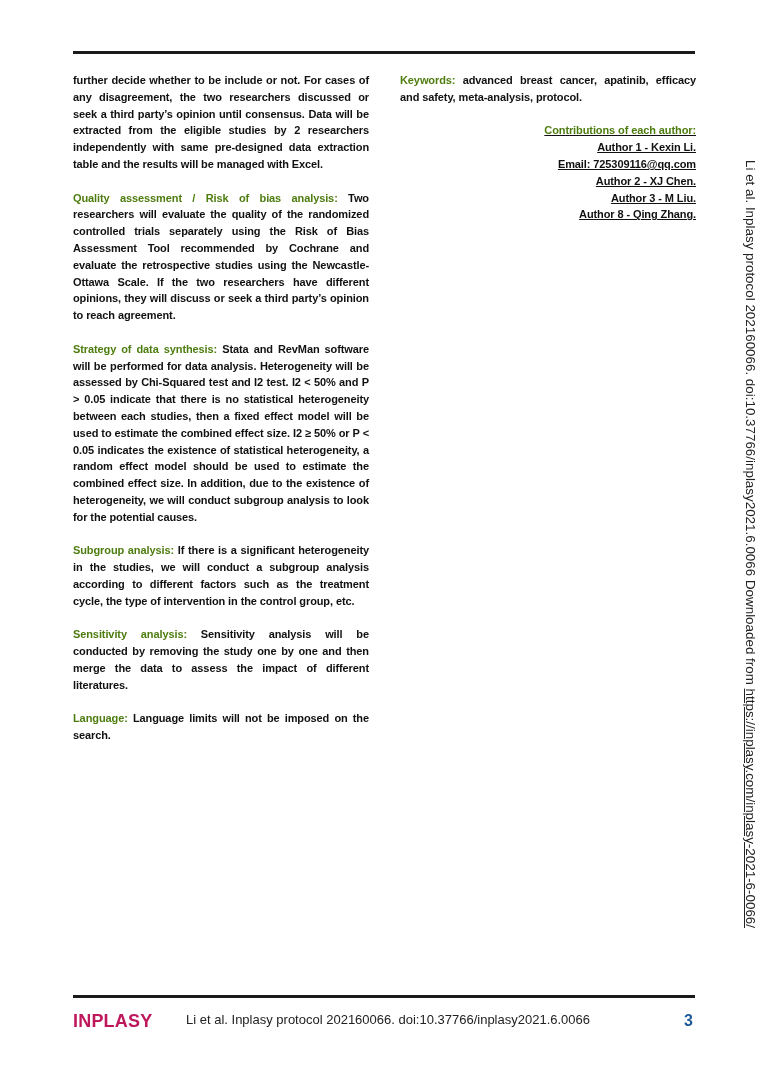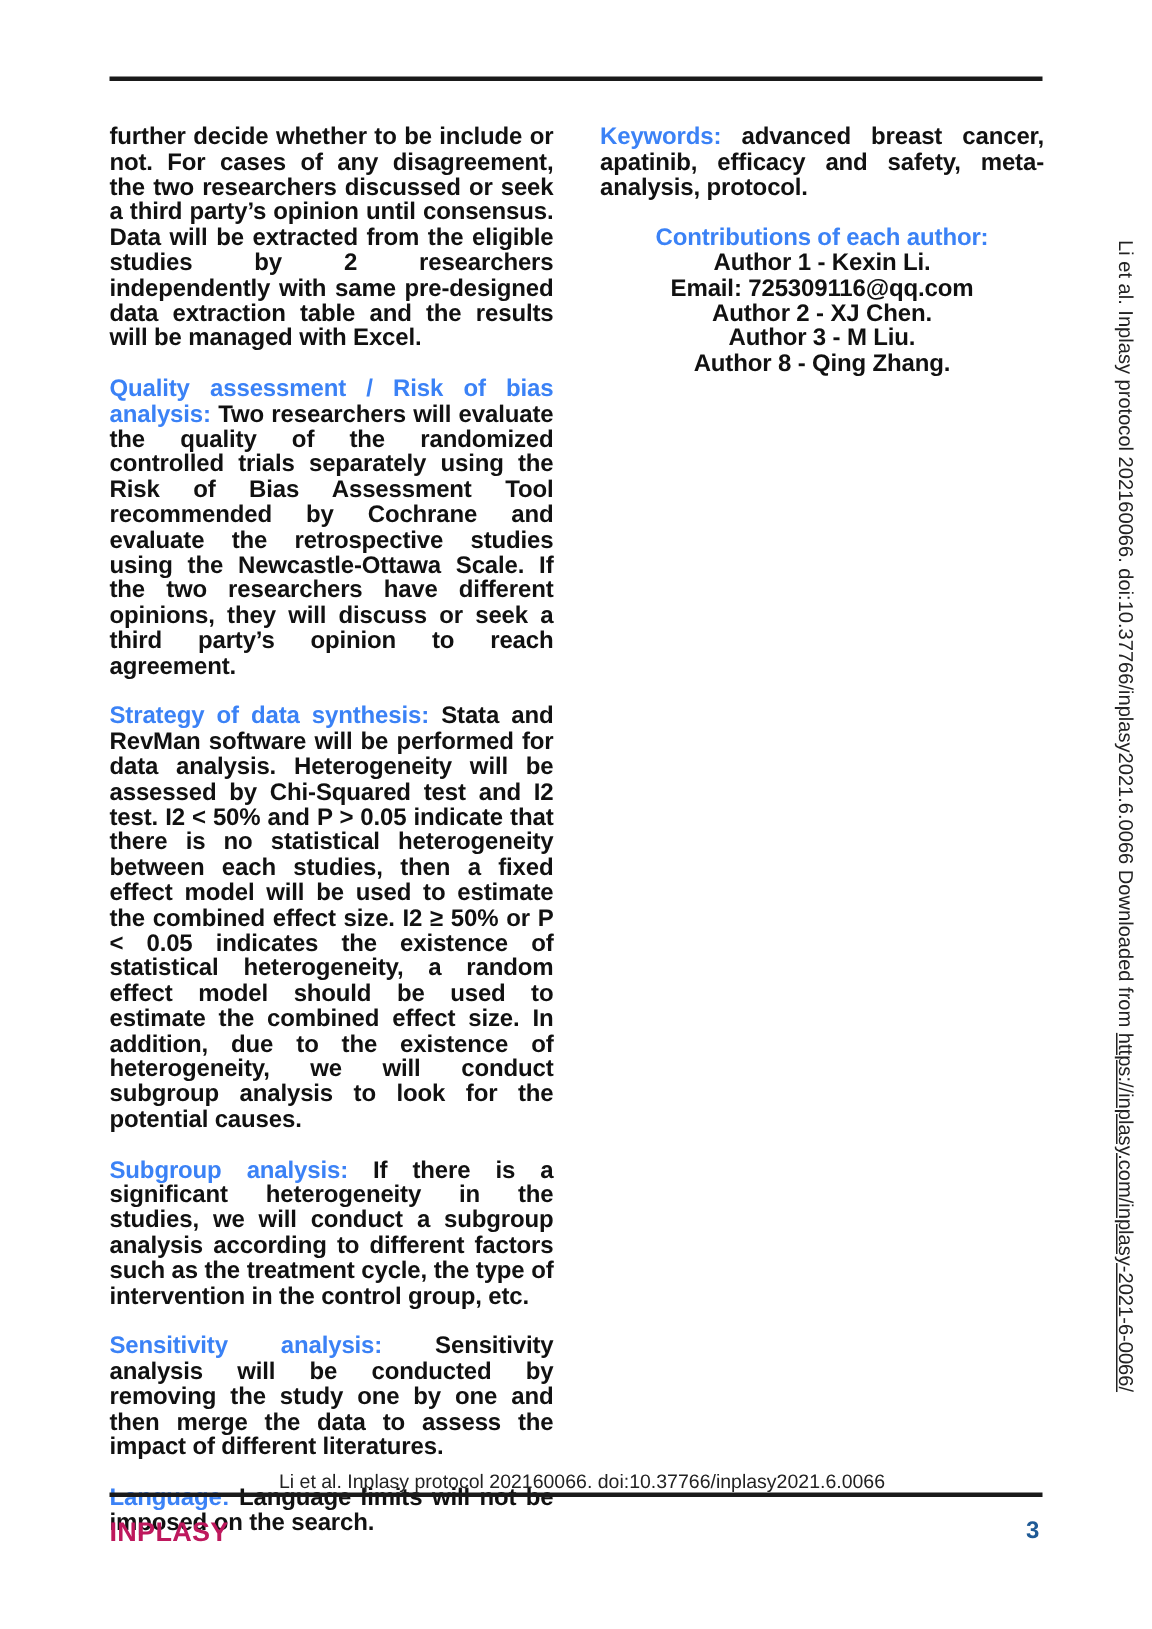--- a/index.html
+++ b/index.html
@@ -9,32 +9,32 @@
       position: relative;
       overflow: hidden;
       font-family: "Liberation Sans", sans-serif;
       color: #111111;
     }
     .top-rule {
       position: absolute; left: 73px; top: 51px;
       width: 622px; height: 3px; background: #1a1a1a;
     }
     .col {
-      position: absolute; top: 84px;
+      position: absolute; top: 72px;
       width: 296px;
-      font-size: 16px;
+      font-size: 11px;
       line-height: 16.8px;
       font-weight: bold;
       text-align: justify;
       letter-spacing: -0.1px;
     }
     .col-left { left: 73px; }
     .col-right { left: 400px; }
     .para { margin: 0 0 16.8px 0; }
-    .heading { color: #3b82f6; }
+    .heading { color: #4d7c0f; }
     .line { display: block; }
     .side-note {
       position: absolute;
       left: 740px; top: 160px;
       width: 20px; height: 760px;
     }
     .side-note-inner {
       position: absolute;
       left: 0; top: 0;
       transform-origin: 0 0;
@@ -48,21 +48,21 @@
     .bottom-rule {
       position: absolute; left: 73px; top: 995px;
       width: 622px; height: 3px; background: #1a1a1a;
     }
     .footer-brand {
       position: absolute; left: 73px; top: 1011px;
       font-size: 18px; font-weight: bold; color: #be185d;
       letter-spacing: 0.2px;
     }
     .footer-cite {
-      position: absolute; left: 186px; top: 980px;
+      position: absolute; left: 186px; top: 1012px;
       font-size: 13px; color: #222;
     }
     .footer-page {
       position: absolute; left: 684px; top: 1012px;
       font-size: 16px; font-weight: bold; color: #1f5a96;
     }
   </style>
 </head>
 <body>
 
@@ -92,21 +92,21 @@
     <span class="heading">Language:</span>
     <span>Language limits will not be imposed on the search.</span>
   </p>
 </div>
 
 <div class="col col-right">
   <p class="para">
     <span class="heading">Keywords:</span>
     <span>advanced breast cancer, apatinib, efficacy and safety, meta-analysis, protocol.</span>
   </p>
-  <div class="para" style="text-align:center;">
+  <div class="para" style="text-align:right;text-decoration:underline;">
     <span class="heading line">Contributions of each author:</span>
     <span class="line">Author 1 - Kexin Li.</span>
     <span class="line">Email: 725309116@qq.com</span>
     <span class="line">Author 2 - XJ Chen.</span>
     <span class="line">Author 3 - M Liu.</span>
     <span class="line">Author 8 - Qing Zhang.</span>
   </div>
 </div>
 
 <div class="side-note">

